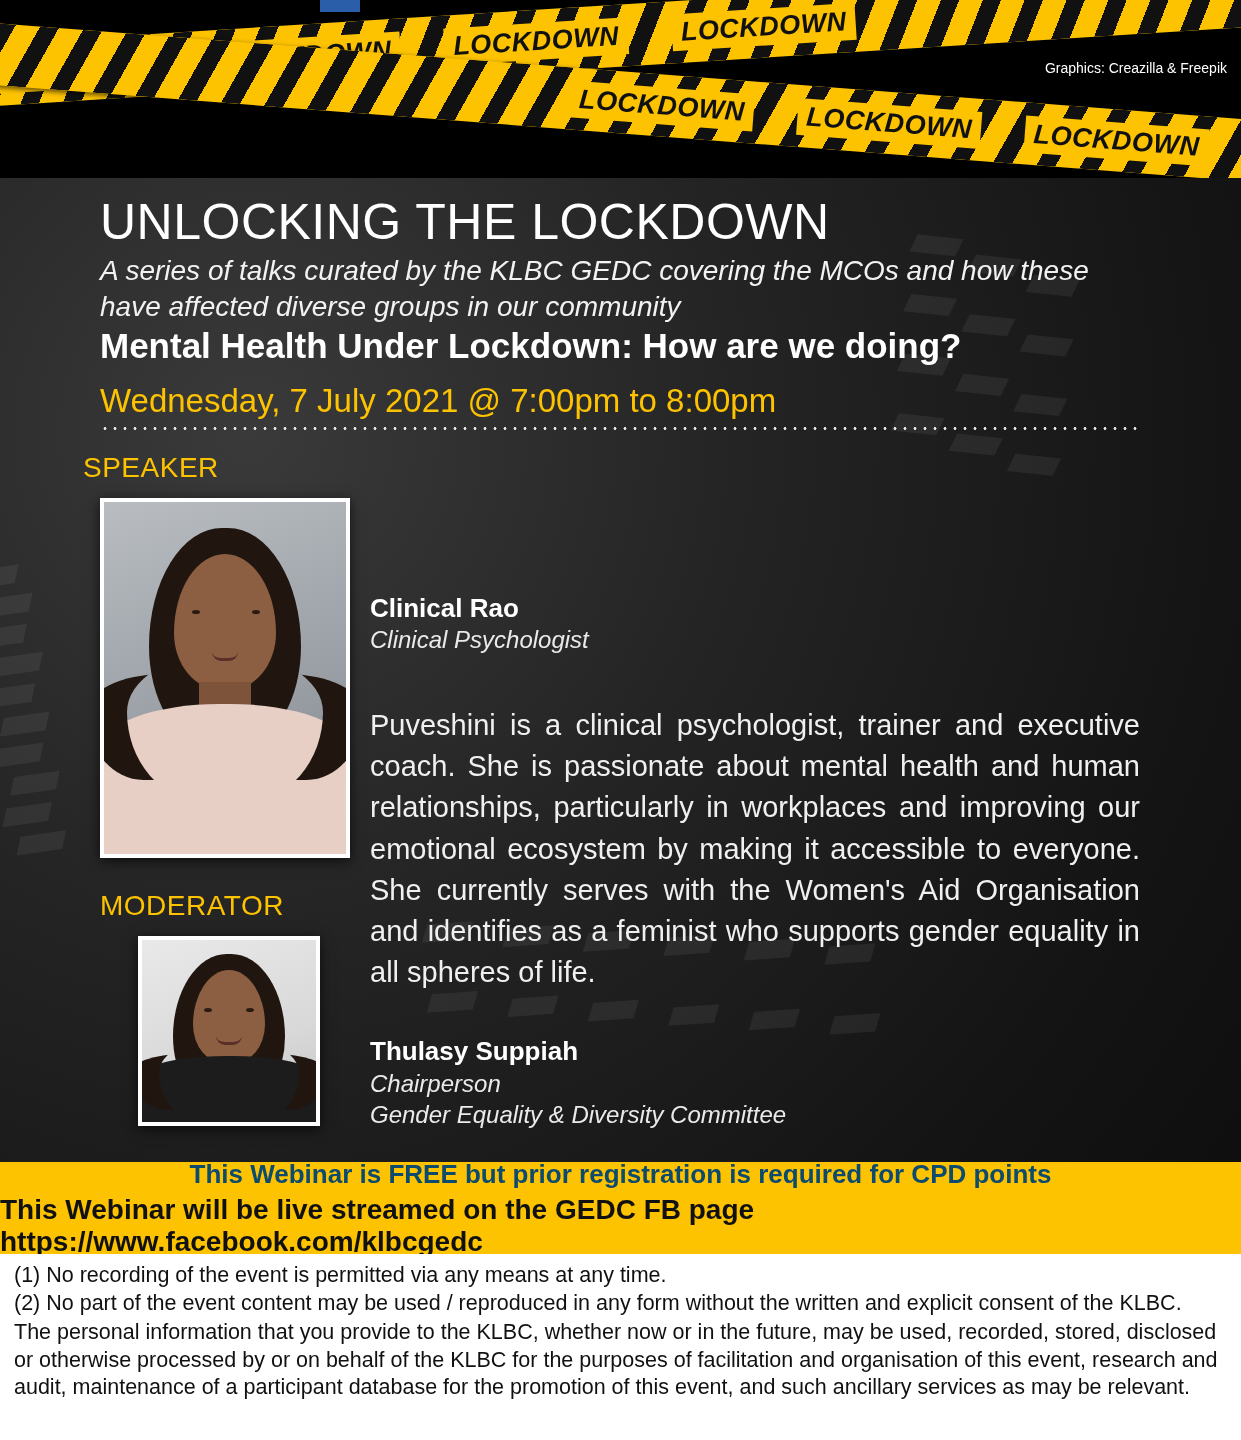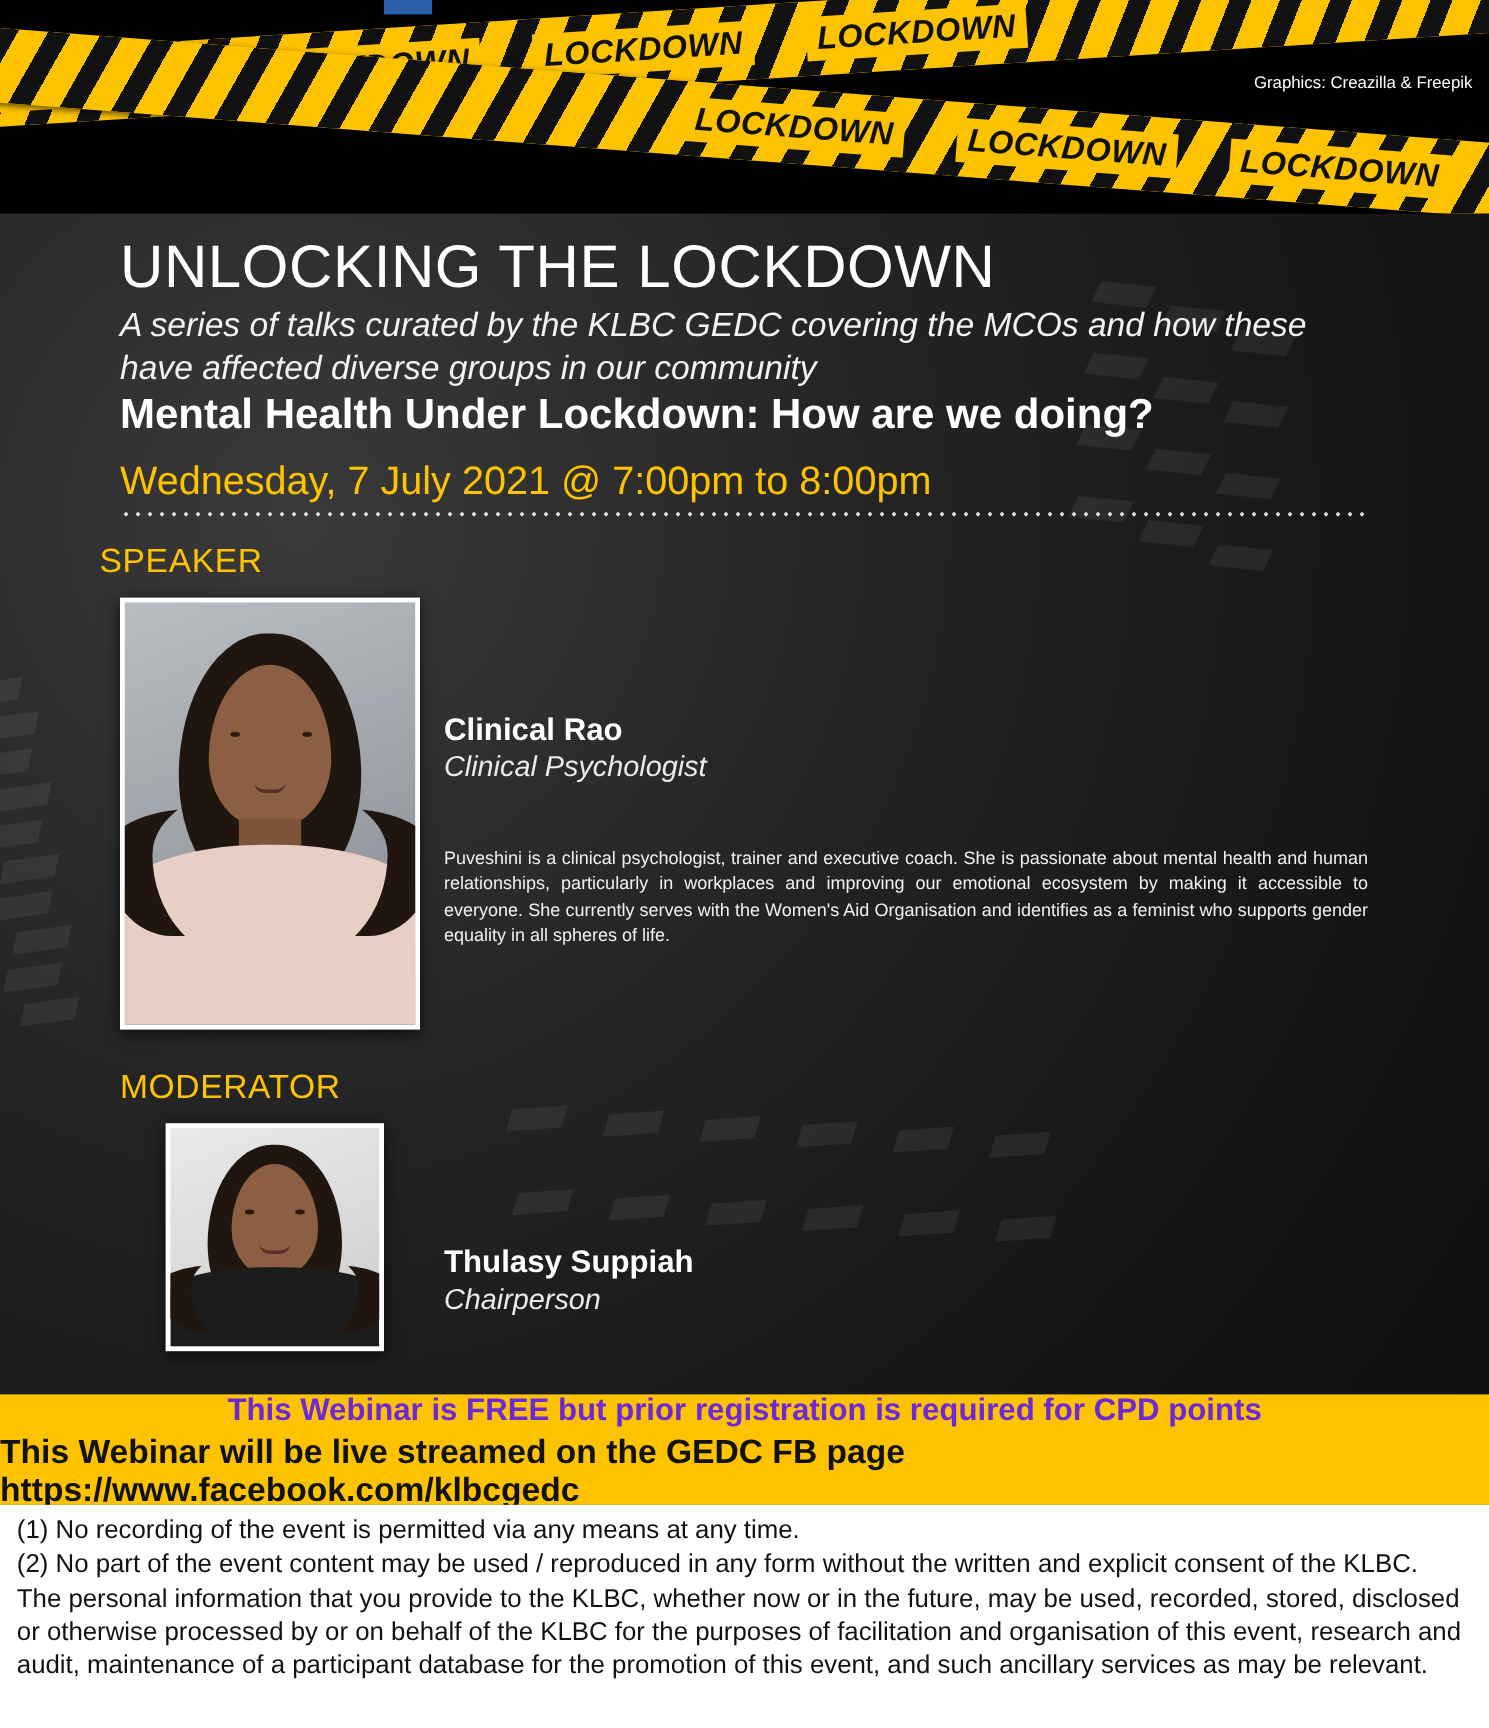--- a/index.html
+++ b/index.html
@@ -221,21 +221,21 @@
   .person-role {
     position: absolute;
     color: #eaeaea;
     font-size: 24px;
     font-style: italic;
     line-height: 1.3;
   }
   .bio {
     position: absolute;
     color: #f0f0f0;
-    font-size: 15px;
+    font-size: 29px;
     line-height: 1.42;
     text-align: justify;
     width: 770px;
   }
 
   .sp-name { left: 370px; top: 415px; }
   .sp-role { left: 370px; top: 446px; }
   .sp-bio  { left: 370px; top: 527px; }
 
   .mod-name { left: 370px; top: 858px; }
@@ -246,21 +246,21 @@
     position: absolute;
     left: 0; top: 1162px;
     width: 1241px; height: 92px;
     background: #fdc300;
     display: flex;
     flex-direction: column;
     align-items: center;
     justify-content: center;
     gap: 4px;
   }
-  .banner-line1 { color: #6d28d9; font-size: 26px; font-weight: bold; }
+  .banner-line1 { color: #0c4a6e; font-size: 26px; font-weight: bold; }
   .banner-line2 { color: #111; font-size: 28px; font-weight: bold; }
 
   
   .footer {
     position: absolute;
     left: 0; top: 1254px;
     width: 1241px; height: 186px;
     background: #fff;
     padding: 8px 14px 0 14px;
   }
@@ -382,20 +382,21 @@
         <div class="p-smile" style="top:96px;"></div>
         <div class="p-neck" style="top:116px; width:36px; height:26px;"></div>
         <div class="p-body" style="width:174px; height:66px; background:#1c1c1c;"></div>
         <div class="p-hair" style="top:96px; width:140px; height:92px; border-radius:50% 50% 40% 40% / 40% 40% 60% 60%; background:transparent; box-shadow:-46px 0 0 -18px #20160f, 46px 0 0 -18px #20160f;"></div>
       </div>
     </div>
 
     <div class="person-name mod-name">Thulasy Suppiah</div>
     <div class="person-role mod-role">
       <div>Chairperson</div>
+      <div>Gender Equality &amp; Diversity Committee</div>
     </div>
   </div>
 
   <div class="banner">
     <div class="banner-line1">This Webinar is FREE but prior registration is required for CPD points</div>
     <div class="banner-line2">This Webinar will be live streamed on the GEDC FB page https://www.facebook.com/klbcgedc</div>
   </div>
 
   <div class="footer">
     <p>(1) No recording of the event is permitted via any means at any time.</p>

